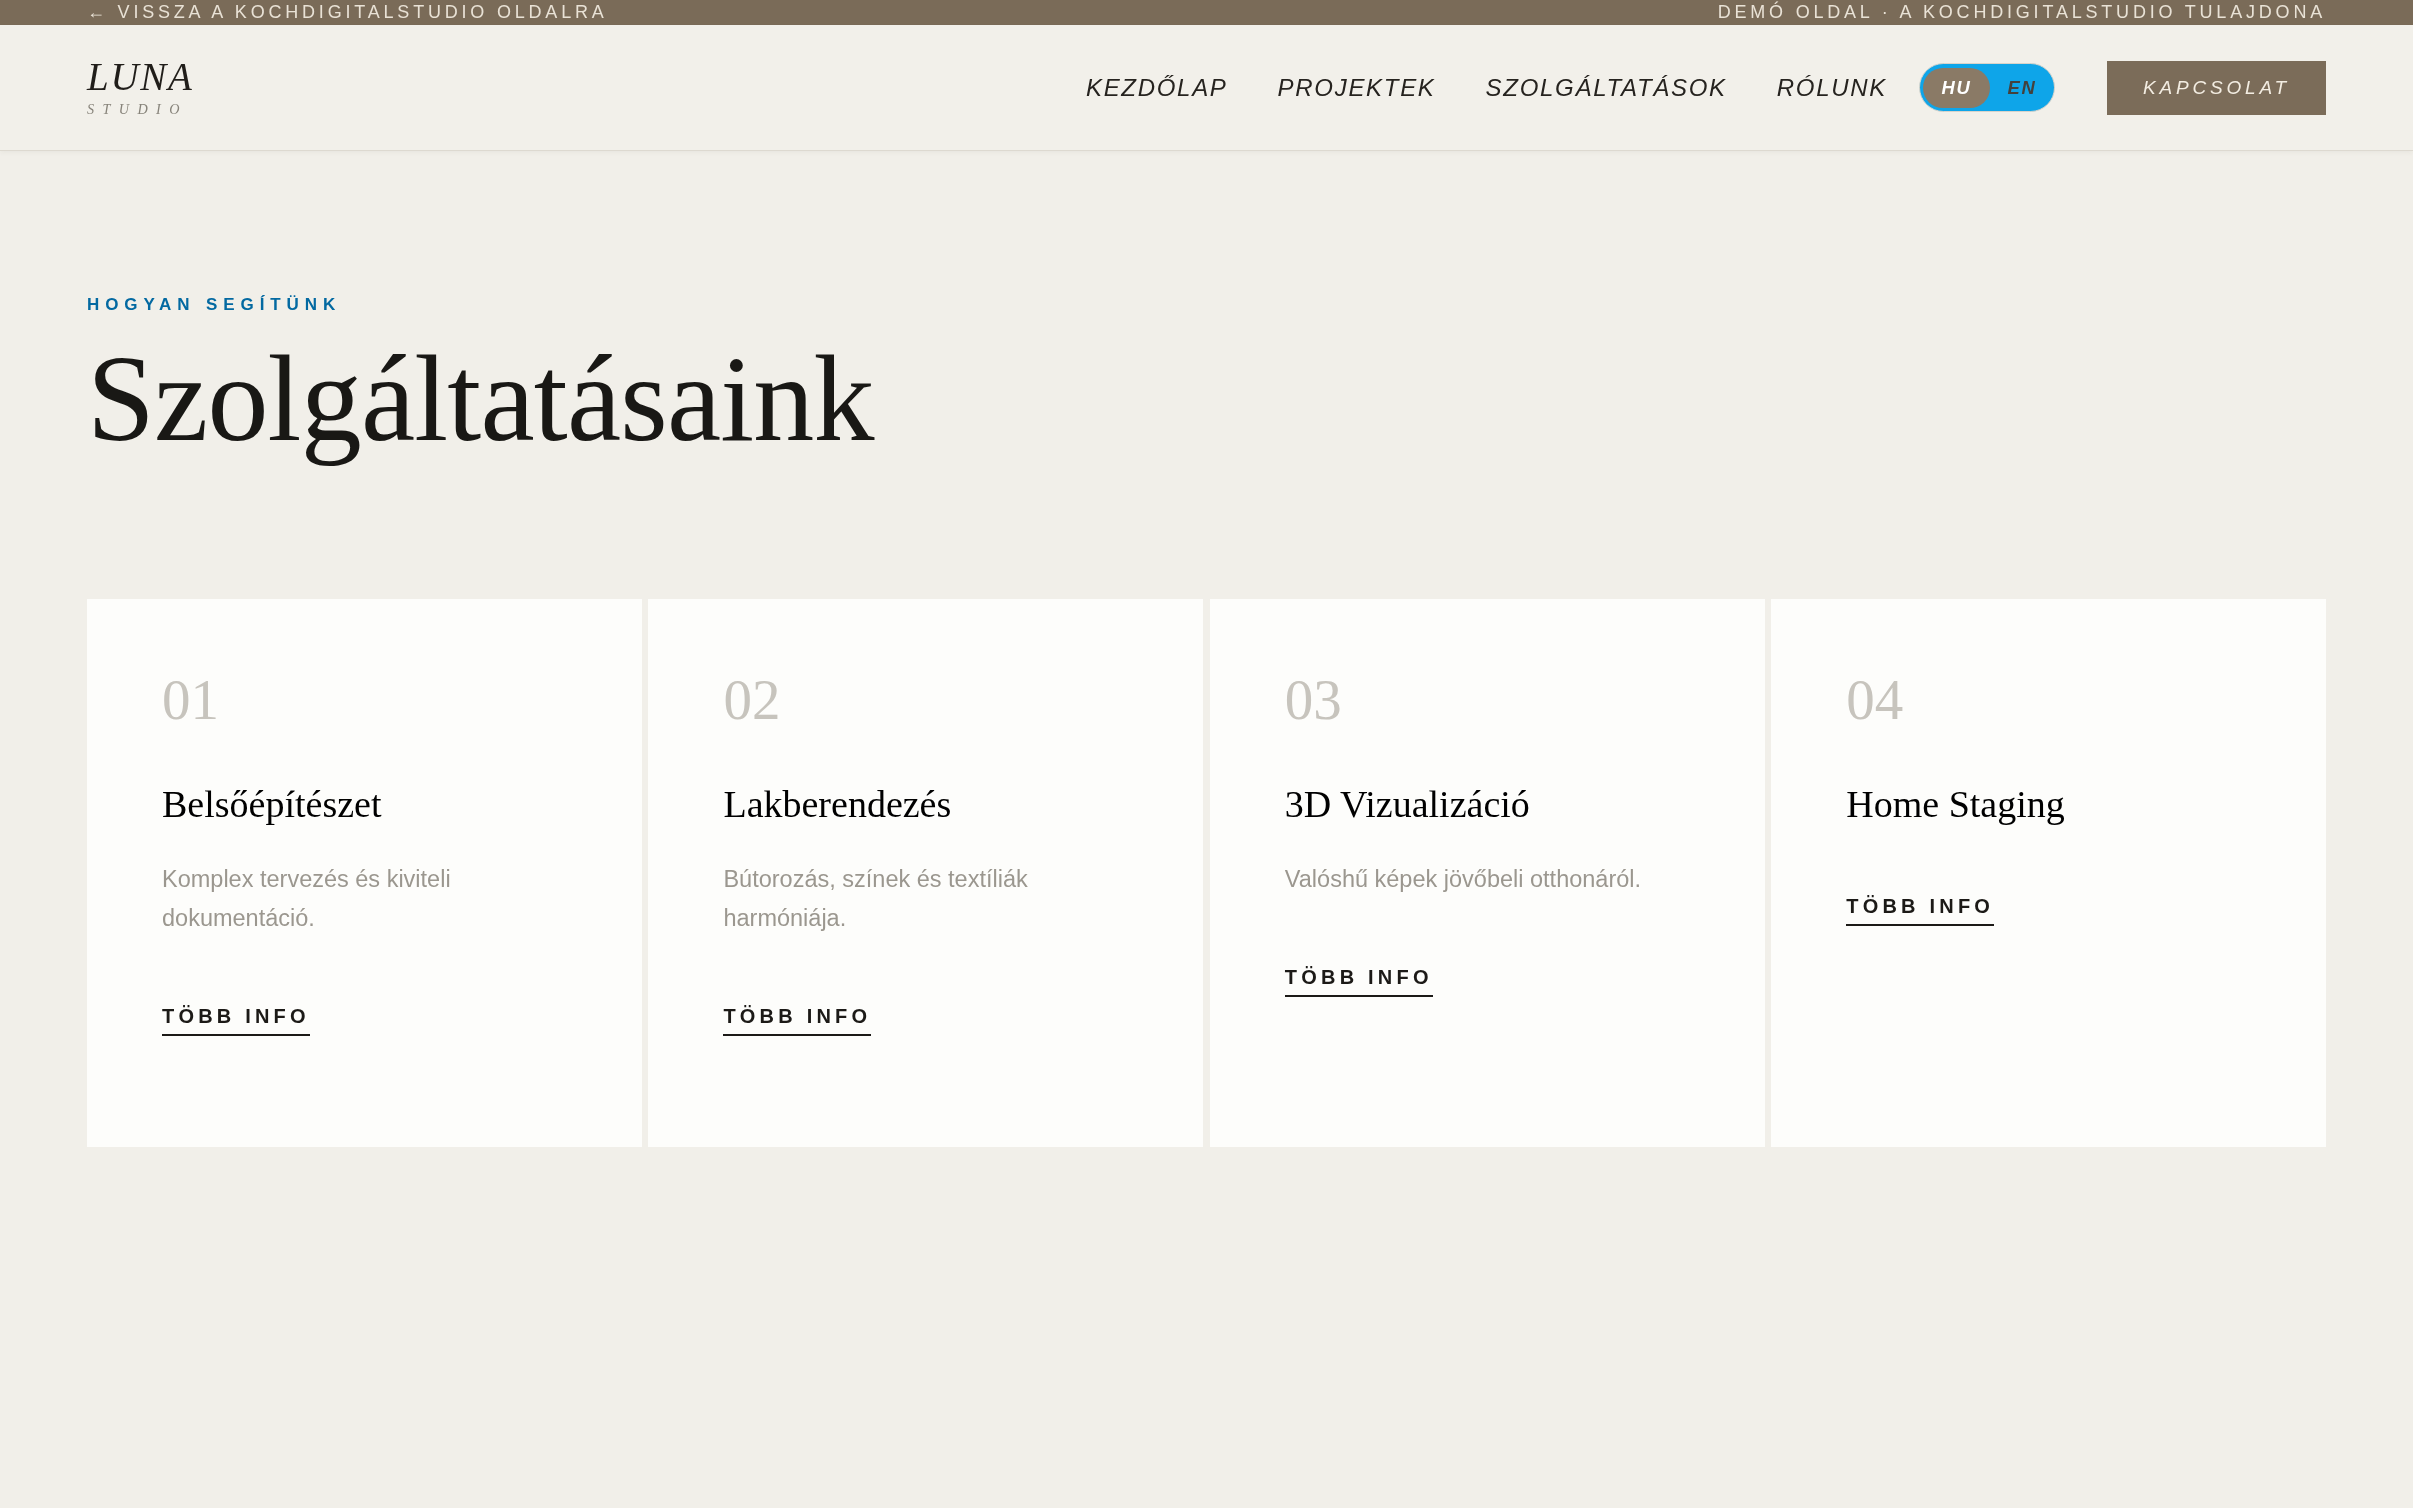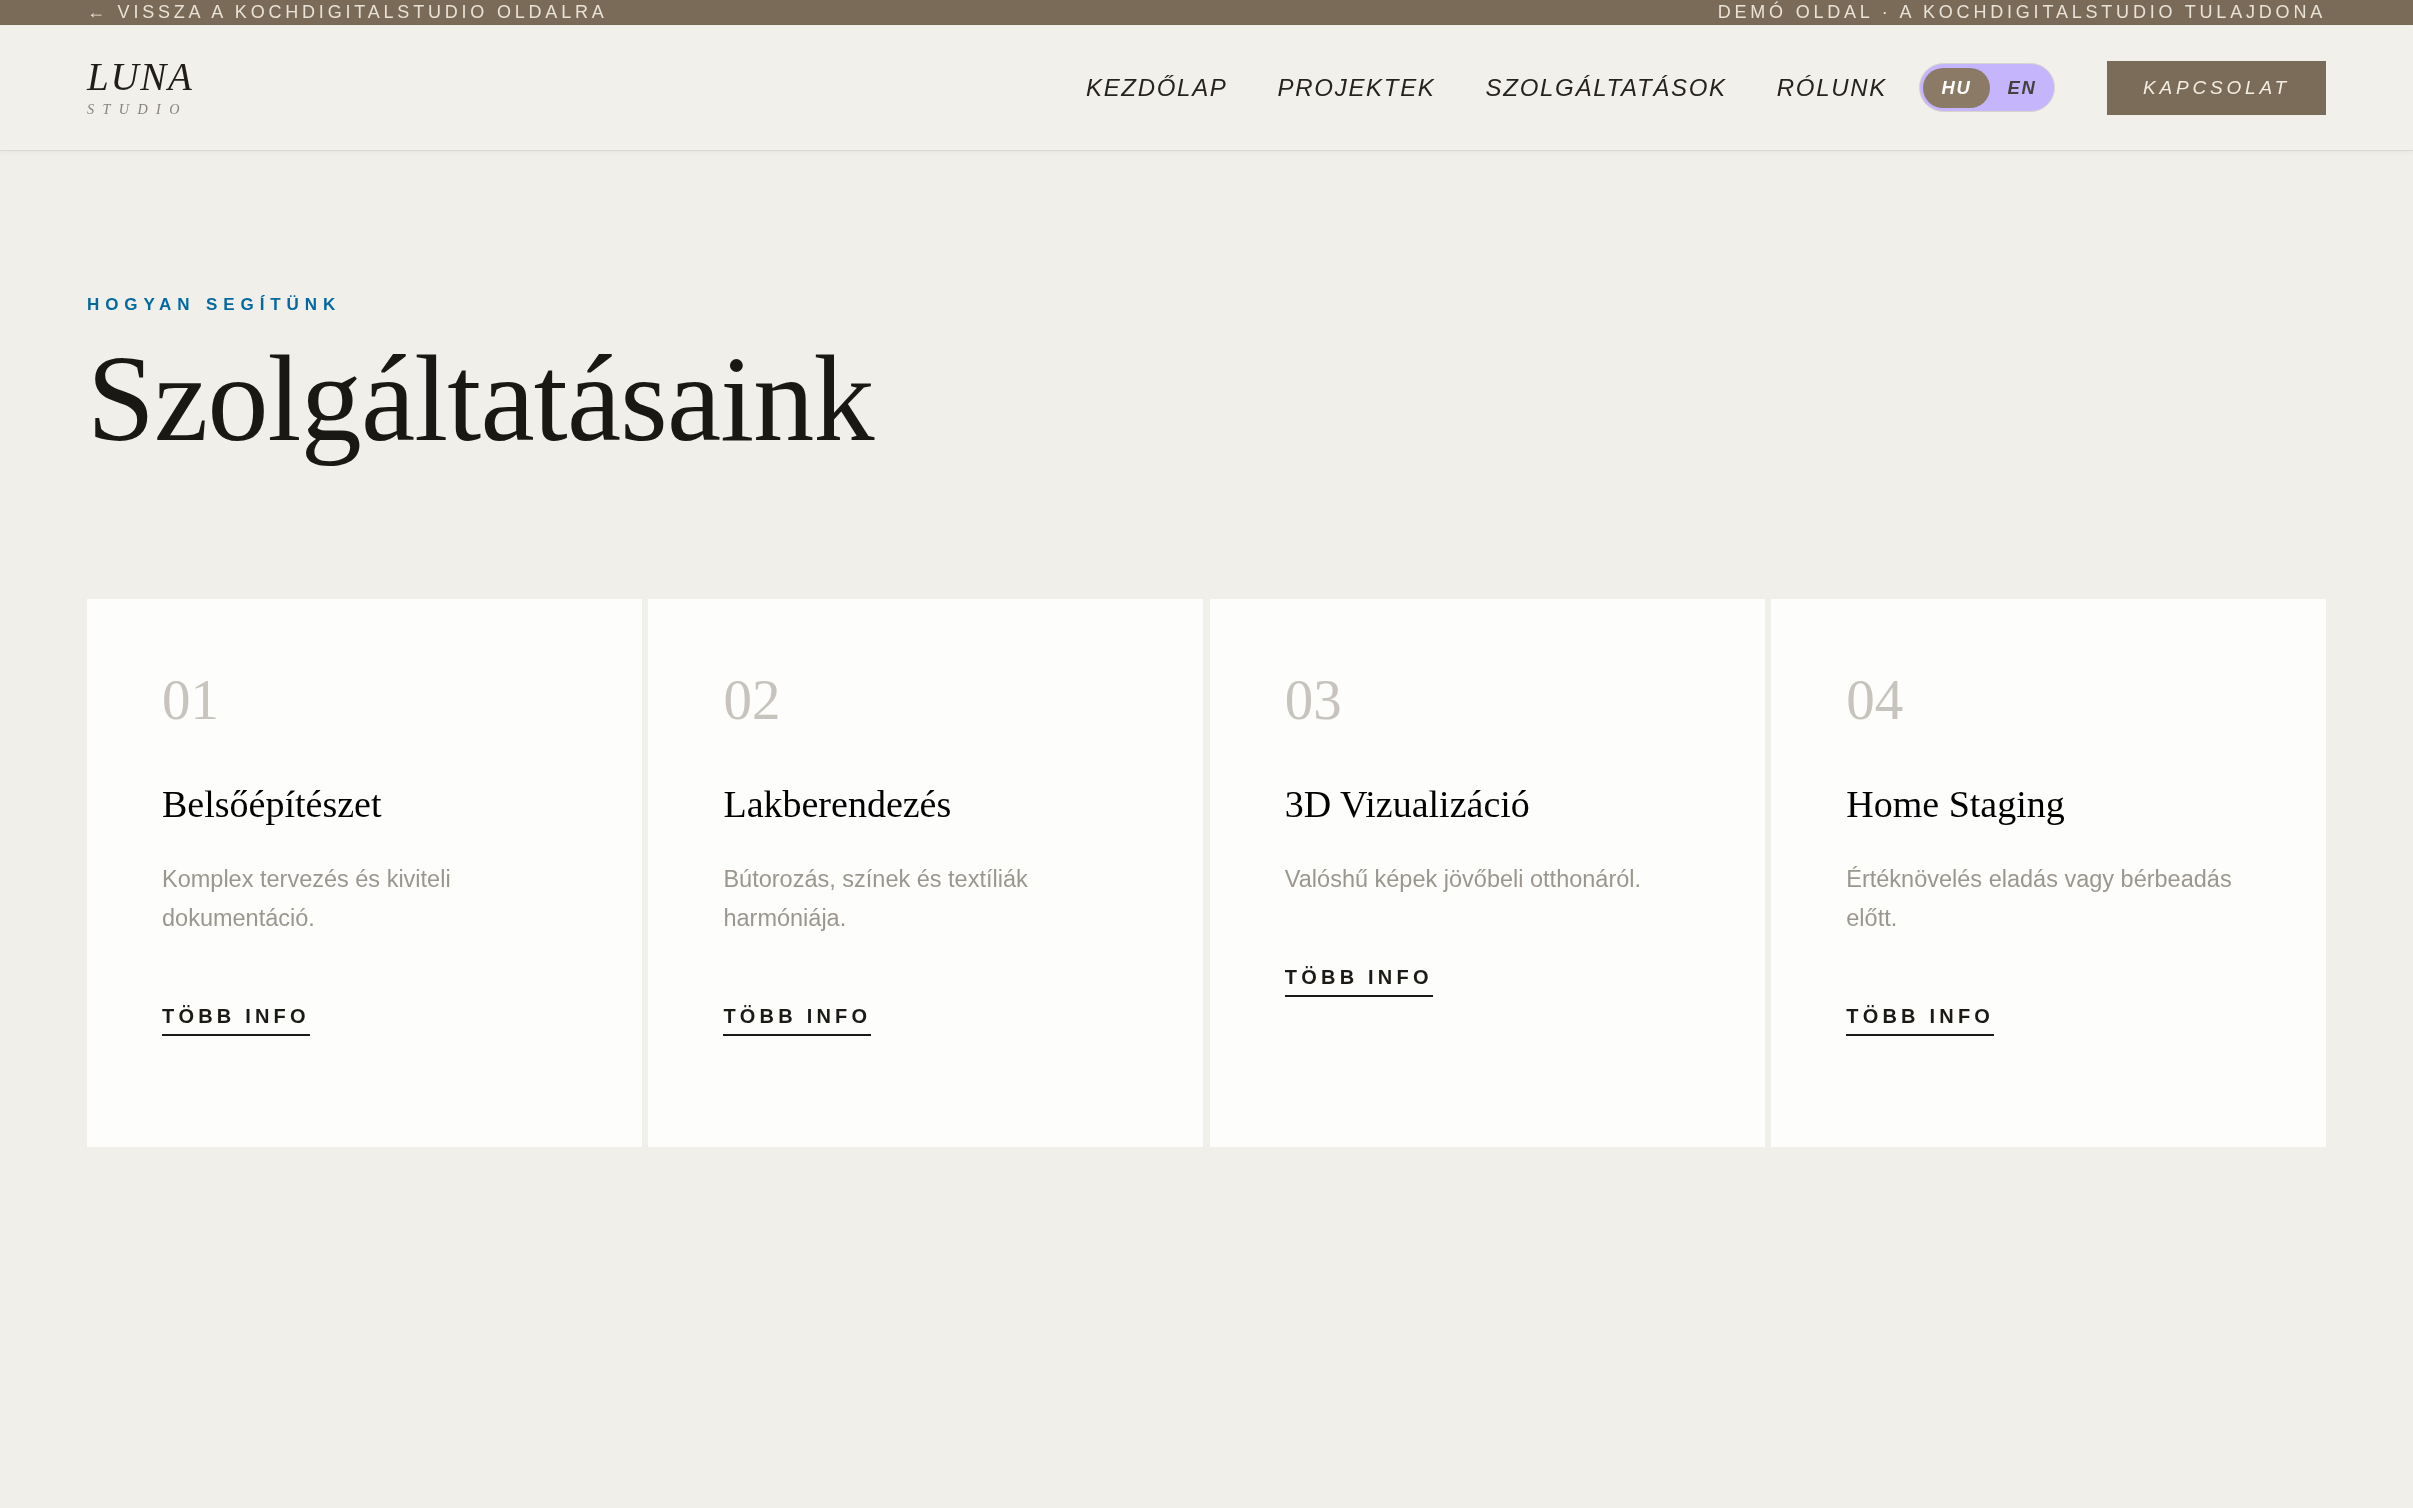--- a/index.html
+++ b/index.html
@@ -67,21 +67,21 @@
     letter-spacing: 1.7px;
     color: #26231f;
     text-decoration: none;
     white-space: nowrap;
     text-align: center;
   }
   .lang-toggle {
     margin-left: 32px;
     width: 136px;
     height: 49px;
-    background: #c4b5fd;
+    background: #0ea5e9;
     border: 1.7px solid #d8d4cb;
     border-radius: 25px;
     display: flex;
     align-items: center;
     padding: 2.5px;
     flex: none;
   }
   .lang-active {
     background: #8a7a66;
     color: #ffffff;
@@ -234,18 +234,17 @@
   <div class="card">
     <div class="card-number">03</div>
     <div class="card-title">3D Vizualizáció</div>
     <div class="card-desc">Valóshű képek jövőbeli otthonáról.</div>
     <a href="#" class="card-link">TÖBB INFO</a>
   </div>
 
   <div class="card">
     <div class="card-number">04</div>
     <div class="card-title">Home Staging</div>
-    <div class="card-desc">Értéknövelés eladás vagy bérbeadás előtt.</div>
     <a href="#" class="card-link">TÖBB INFO</a>
   </div>
 
 </div>
 
 
 </body></html>

